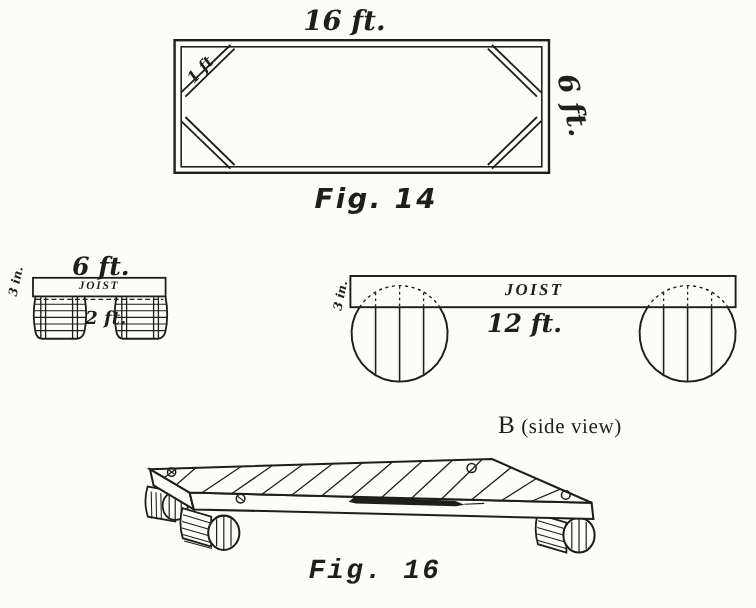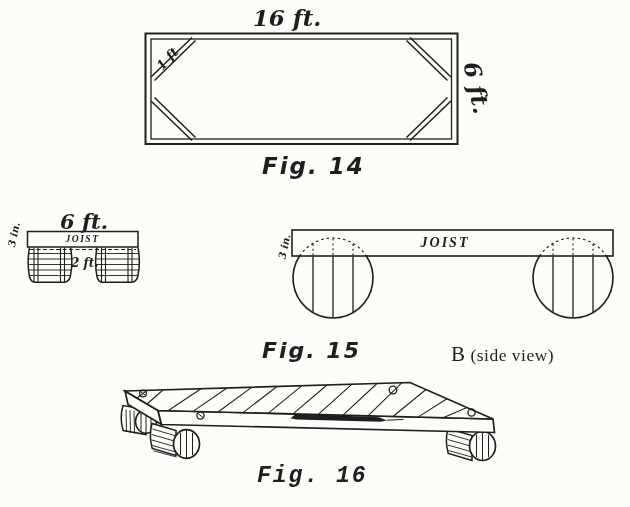--- a/index.html
+++ b/index.html
@@ -109,25 +109,25 @@
   </svg>
 
   <div class="lbl script center" style="left:252px;top:5px;width:70px;font-size:23px;">16 ft.</div>
   <div class="lbl script center r-neg45" style="left:150px;top:52px;width:36px;font-size:13px;">1 ft</div>
   <div class="lbl script center r-78" style="left:449px;top:75px;width:56px;font-size:23px;">6 ft.</div>
   <div class="lbl figcap center" style="left:262px;top:154px;width:90px;font-size:23px;">Fig. 14</div>
 
   <div class="lbl script center" style="left:54px;top:210px;width:60px;font-size:21px;">6 ft.</div>
   <div class="lbl script center r-neg78" style="left:-1px;top:229px;width:30px;font-size:10px;">3 in.</div>
   <div class="lbl joist center" style="left:27px;top:233.5px;width:111px;font-size:9.5px;letter-spacing:1.5px;">JOIST</div>
-  <div class="lbl script center" style="left:71px;top:257px;width:25px;font-size:12px;">2 ft.</div>
+  <div class="lbl script center" style="left:71px;top:257px;width:25px;font-size:15px;">2 ft.</div>
 
   <div class="lbl script center r-neg78" style="left:270px;top:241px;width:29px;font-size:10px;">3 in.</div>
   <div class="lbl joist center" style="left:405px;top:234.5px;width:80px;font-size:14px;letter-spacing:2px;">JOIST</div>
-  <div class="lbl viewcap" style="left:415px;top:343px;margin-left:36px;">
+  <div class="lbl script center" style="left:403px;top:258px;width:68px;font-size:21px;">12 ft.</div>
+  <div class="lbl viewcap" style="left:415px;top:343px;">
     <span class="big">B</span>
     <span>(side view)</span>
   </div>
-  <div class="lbl figcap center" style="left:262px;top:339px;width:86px;font-size:22px;">Fig. 15</div>
 
   <div class="lbl figcap center" style="left:257px;top:464px;width:92px;font-size:23px;font-family:Liberation Mono, monospace;">Fig. 16</div>
 
 </div>
 
 </body></html>

